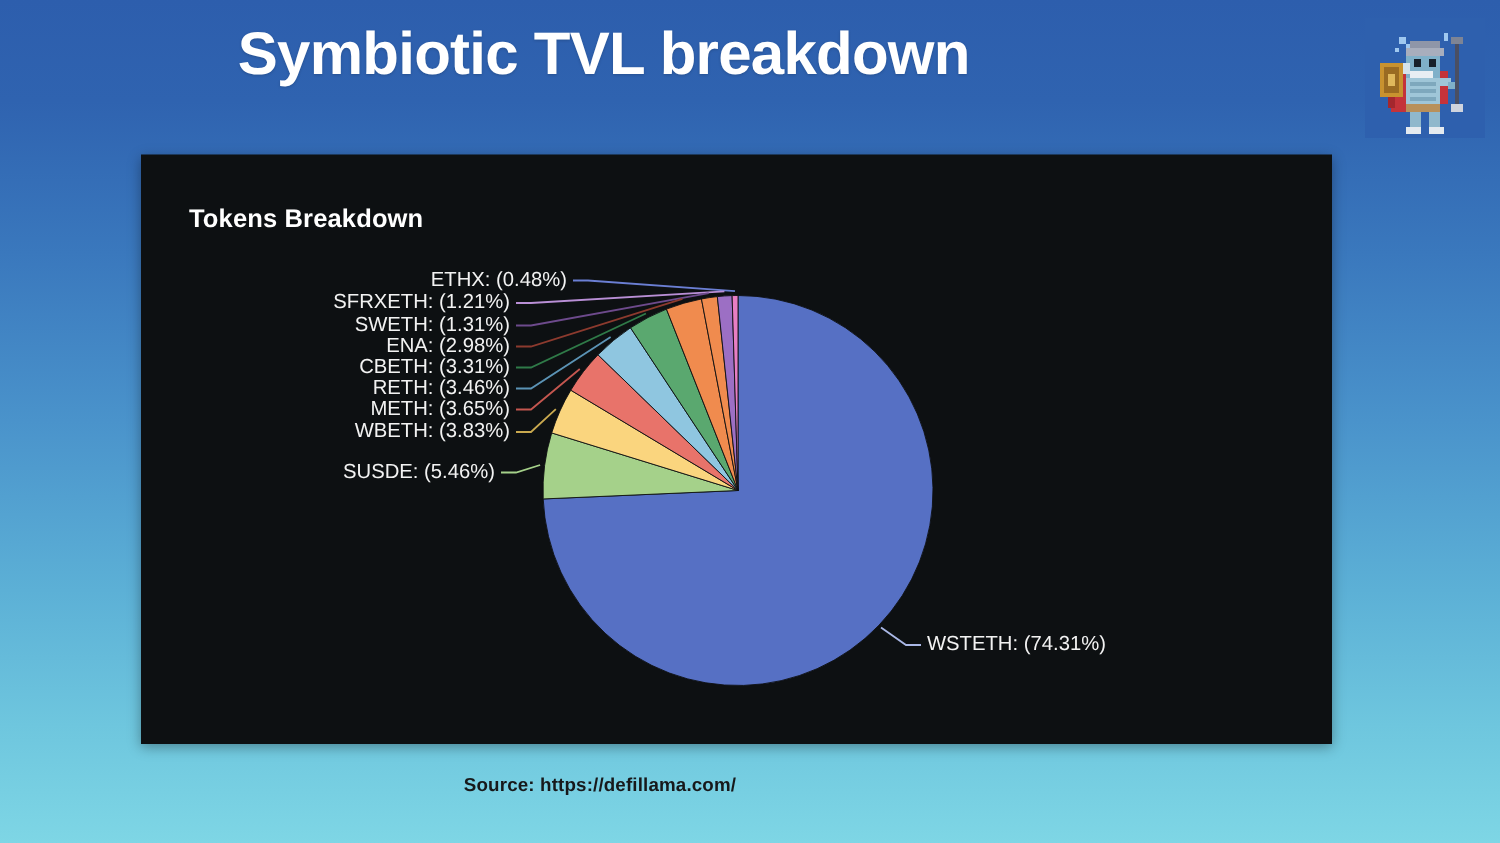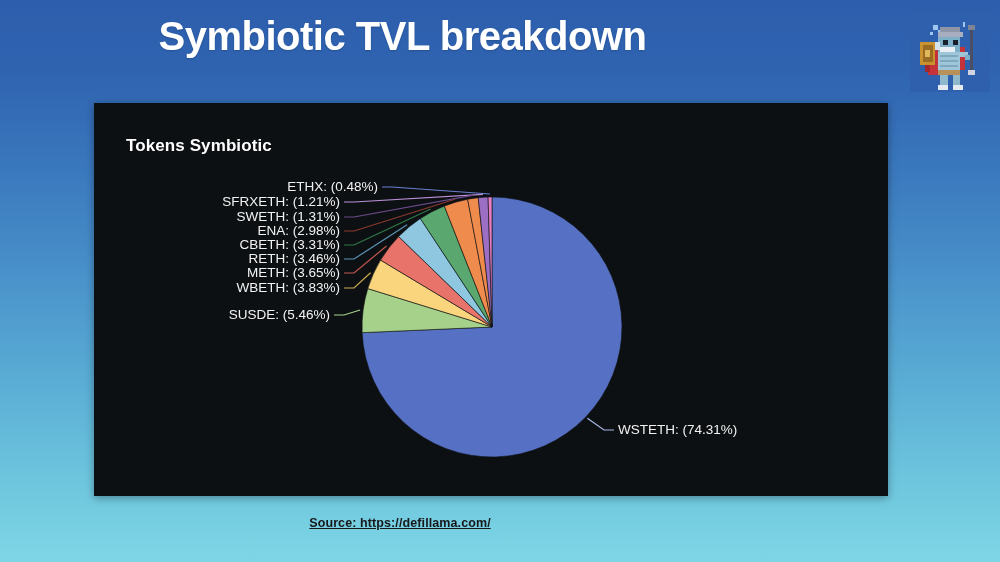--- a/index.html
+++ b/index.html
@@ -60,21 +60,20 @@
   }
   .slice-label.right { text-anchor:start; }
   .slice-label.left  { text-anchor:end; }
 
   
   .source {
     position:absolute; left:0; top:516px; width:800px;
     text-align:center;
     font-size:12.5px; font-weight:bold; color:#17181a;
     letter-spacing:0.1px;
-    text-decoration:underline;
   }
 </style>
 </head>
 <body>
 
 <div class="slide-title">Symbiotic TVL breakdown</div>
 
 <div class="avatar">
   <svg viewBox="0 0 32 32" shape-rendering="crispEdges" aria-hidden="true">
     <rect x="0" y="0" width="32" height="32" fill="#2e60ae"></rect>
@@ -117,21 +116,21 @@
     <rect x="5" y="13" width="4" height="7" fill="#9a6b22"></rect>
     <rect x="6" y="15" width="2" height="3" fill="#e0b85c"></rect>
 
     <rect x="20" y="16" width="3" height="2" fill="#9fc6d8"></rect>
     <rect x="22" y="17" width="2" height="2" fill="#7fb0c9"></rect>
   </svg>
 </div>
 
 <div class="panel">
 
-  <div class="panel-title">Tokens Symbiotic</div>
+  <div class="panel-title">Tokens Breakdown</div>
 
   <div class="chart-area">
     <svg class="chart-svg" width="794" height="393" viewBox="0 0 794 393">
       <g id="pie-slices">
           <path d="M 398 224 L 398.00 94.00 A 130 130 0 1 1 268.12 229.63 Z" fill="#5670c4" stroke="#0d1012" stroke-width="0.6"></path>
           <path d="M 398 224 L 268.12 229.63 A 130 130 0 0 1 273.80 185.62 Z" fill="#a5d18a" stroke="#0d1012" stroke-width="0.6"></path>
           <path d="M 398 224 L 273.80 185.62 A 130 130 0 0 1 286.52 157.12 Z" fill="#fad57e" stroke="#0d1012" stroke-width="0.6"></path>
           <path d="M 398 224 L 286.52 157.12 A 130 130 0 0 1 304.64 133.53 Z" fill="#e8736a" stroke="#0d1012" stroke-width="0.6"></path>
           <path d="M 398 224 L 304.64 133.53 A 130 130 0 0 1 326.35 115.52 Z" fill="#8fc6e0" stroke="#0d1012" stroke-width="0.6"></path>
           <path d="M 398 224 L 326.35 115.52 A 130 130 0 0 1 350.30 103.07 Z" fill="#5aa86f" stroke="#0d1012" stroke-width="0.6"></path>

